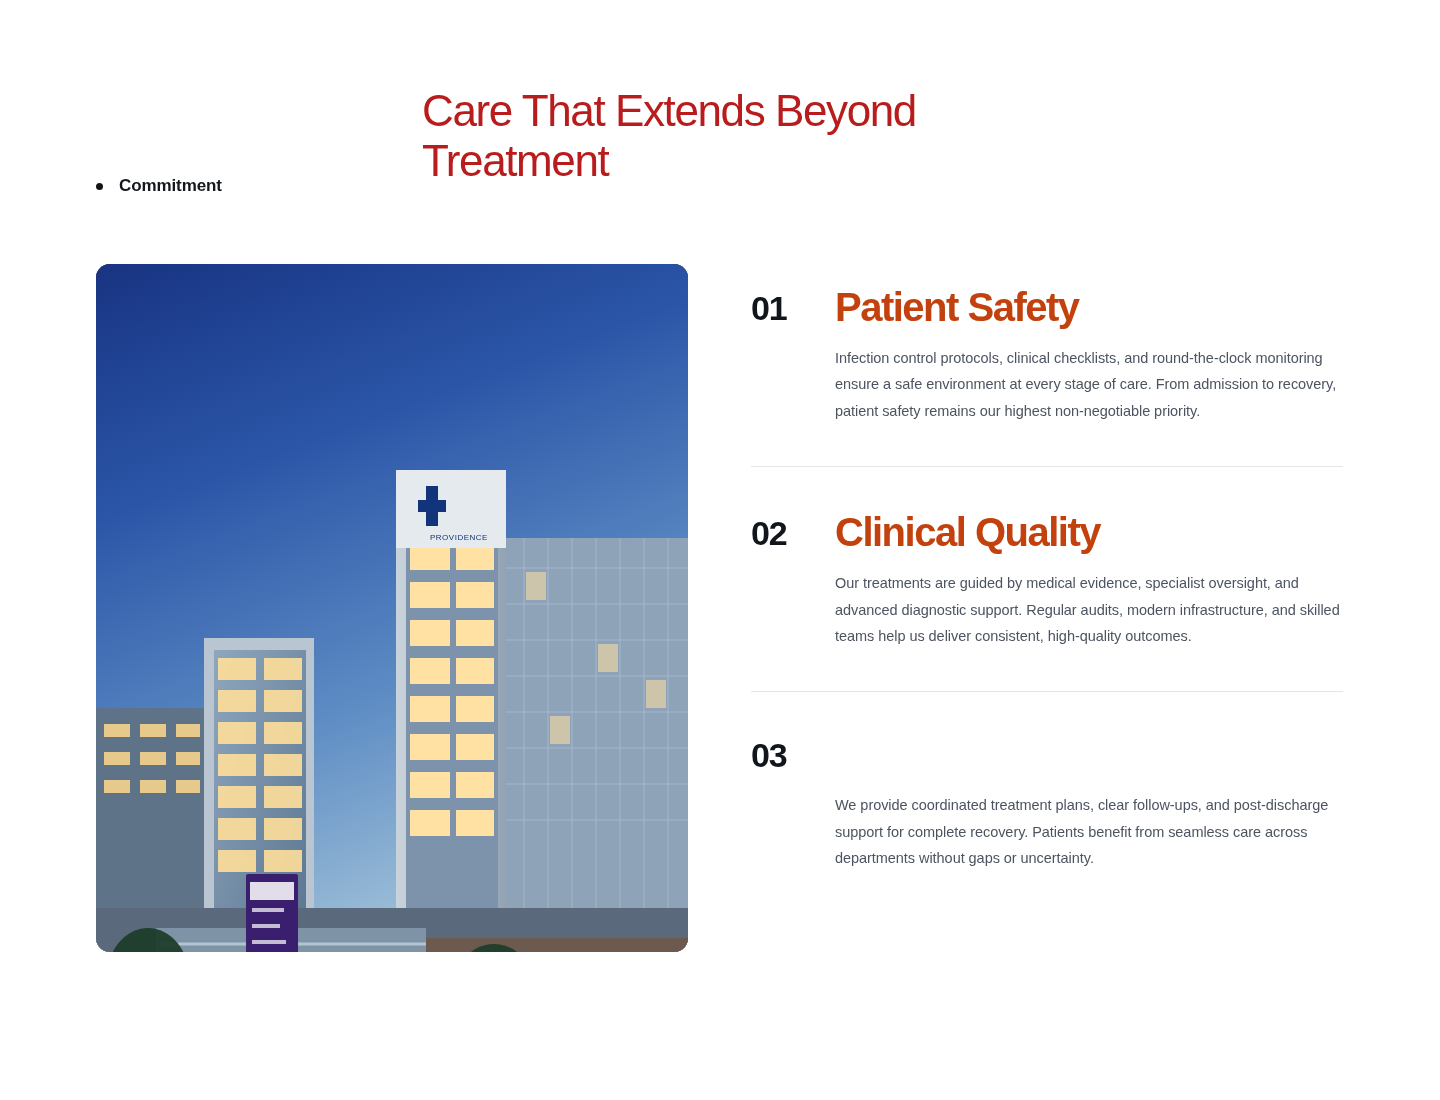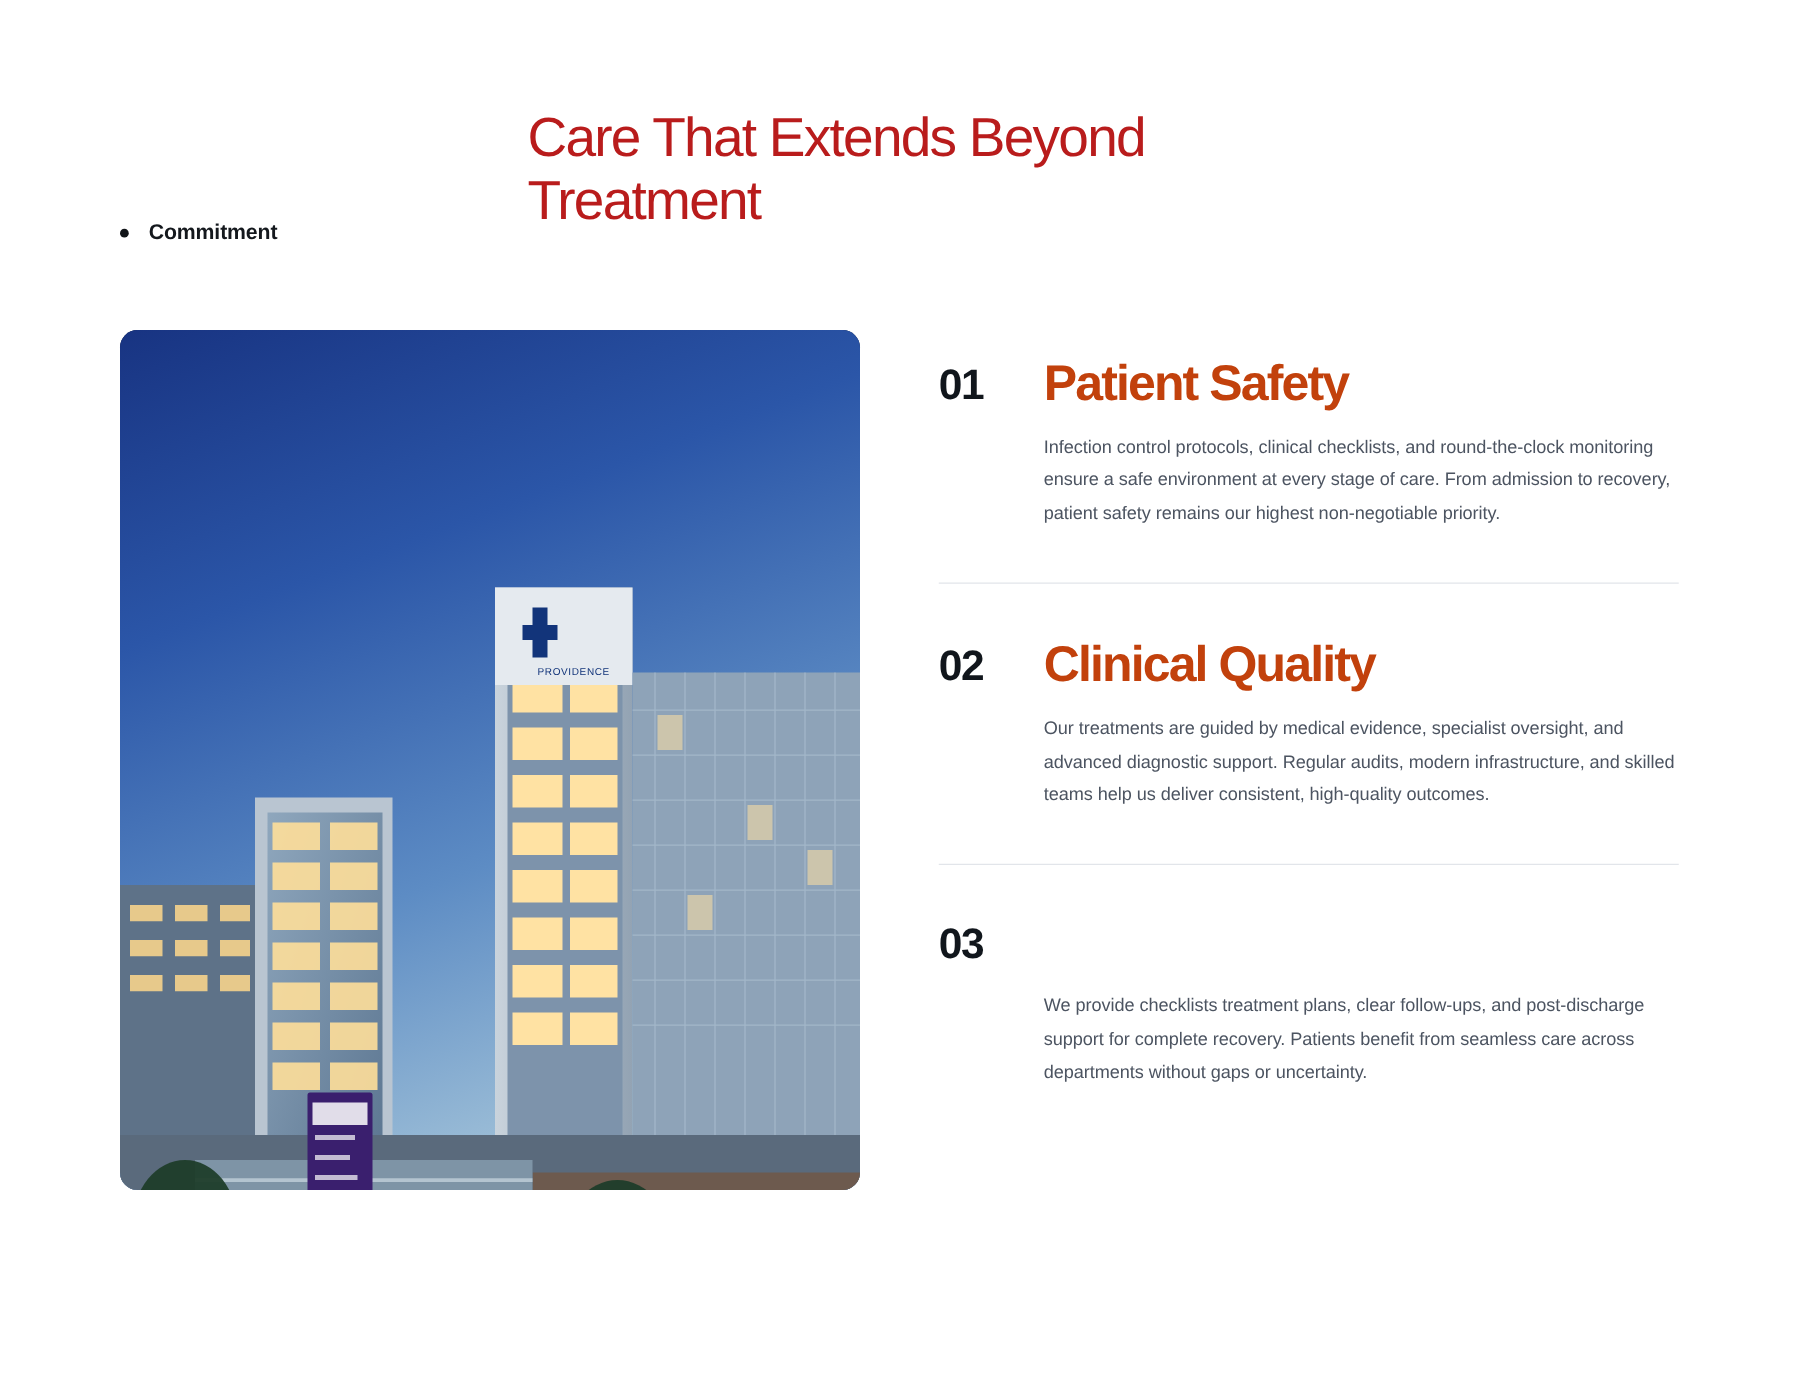--- a/index.html
+++ b/index.html
@@ -343,18 +343,18 @@
         <p class="desc">Our treatments are guided by medical evidence, specialist oversight, and advanced diagnostic support. Regular audits, modern infrastructure, and skilled teams help us deliver consistent, high-quality outcomes.</p>
       </div>
 
       <div class="divider"></div>
       <div class="gap-after-divider"></div>
 
       <div class="item">
         <div class="item-head">
           <span class="num">03</span>
         </div>
-        <p class="desc">We provide checklists treatment plans, clear follow-ups, and post-discharge support for complete recovery. Patients benefit from seamless care across departments without gaps or uncertainty.</p>
+        <p class="desc">We provide coordinated treatment plans, clear follow-ups, and post-discharge support for complete recovery. Patients benefit from seamless care across departments without gaps or uncertainty.</p>
       </div>
 
     </div>
   </div>
 </div>
 
 </body></html>

